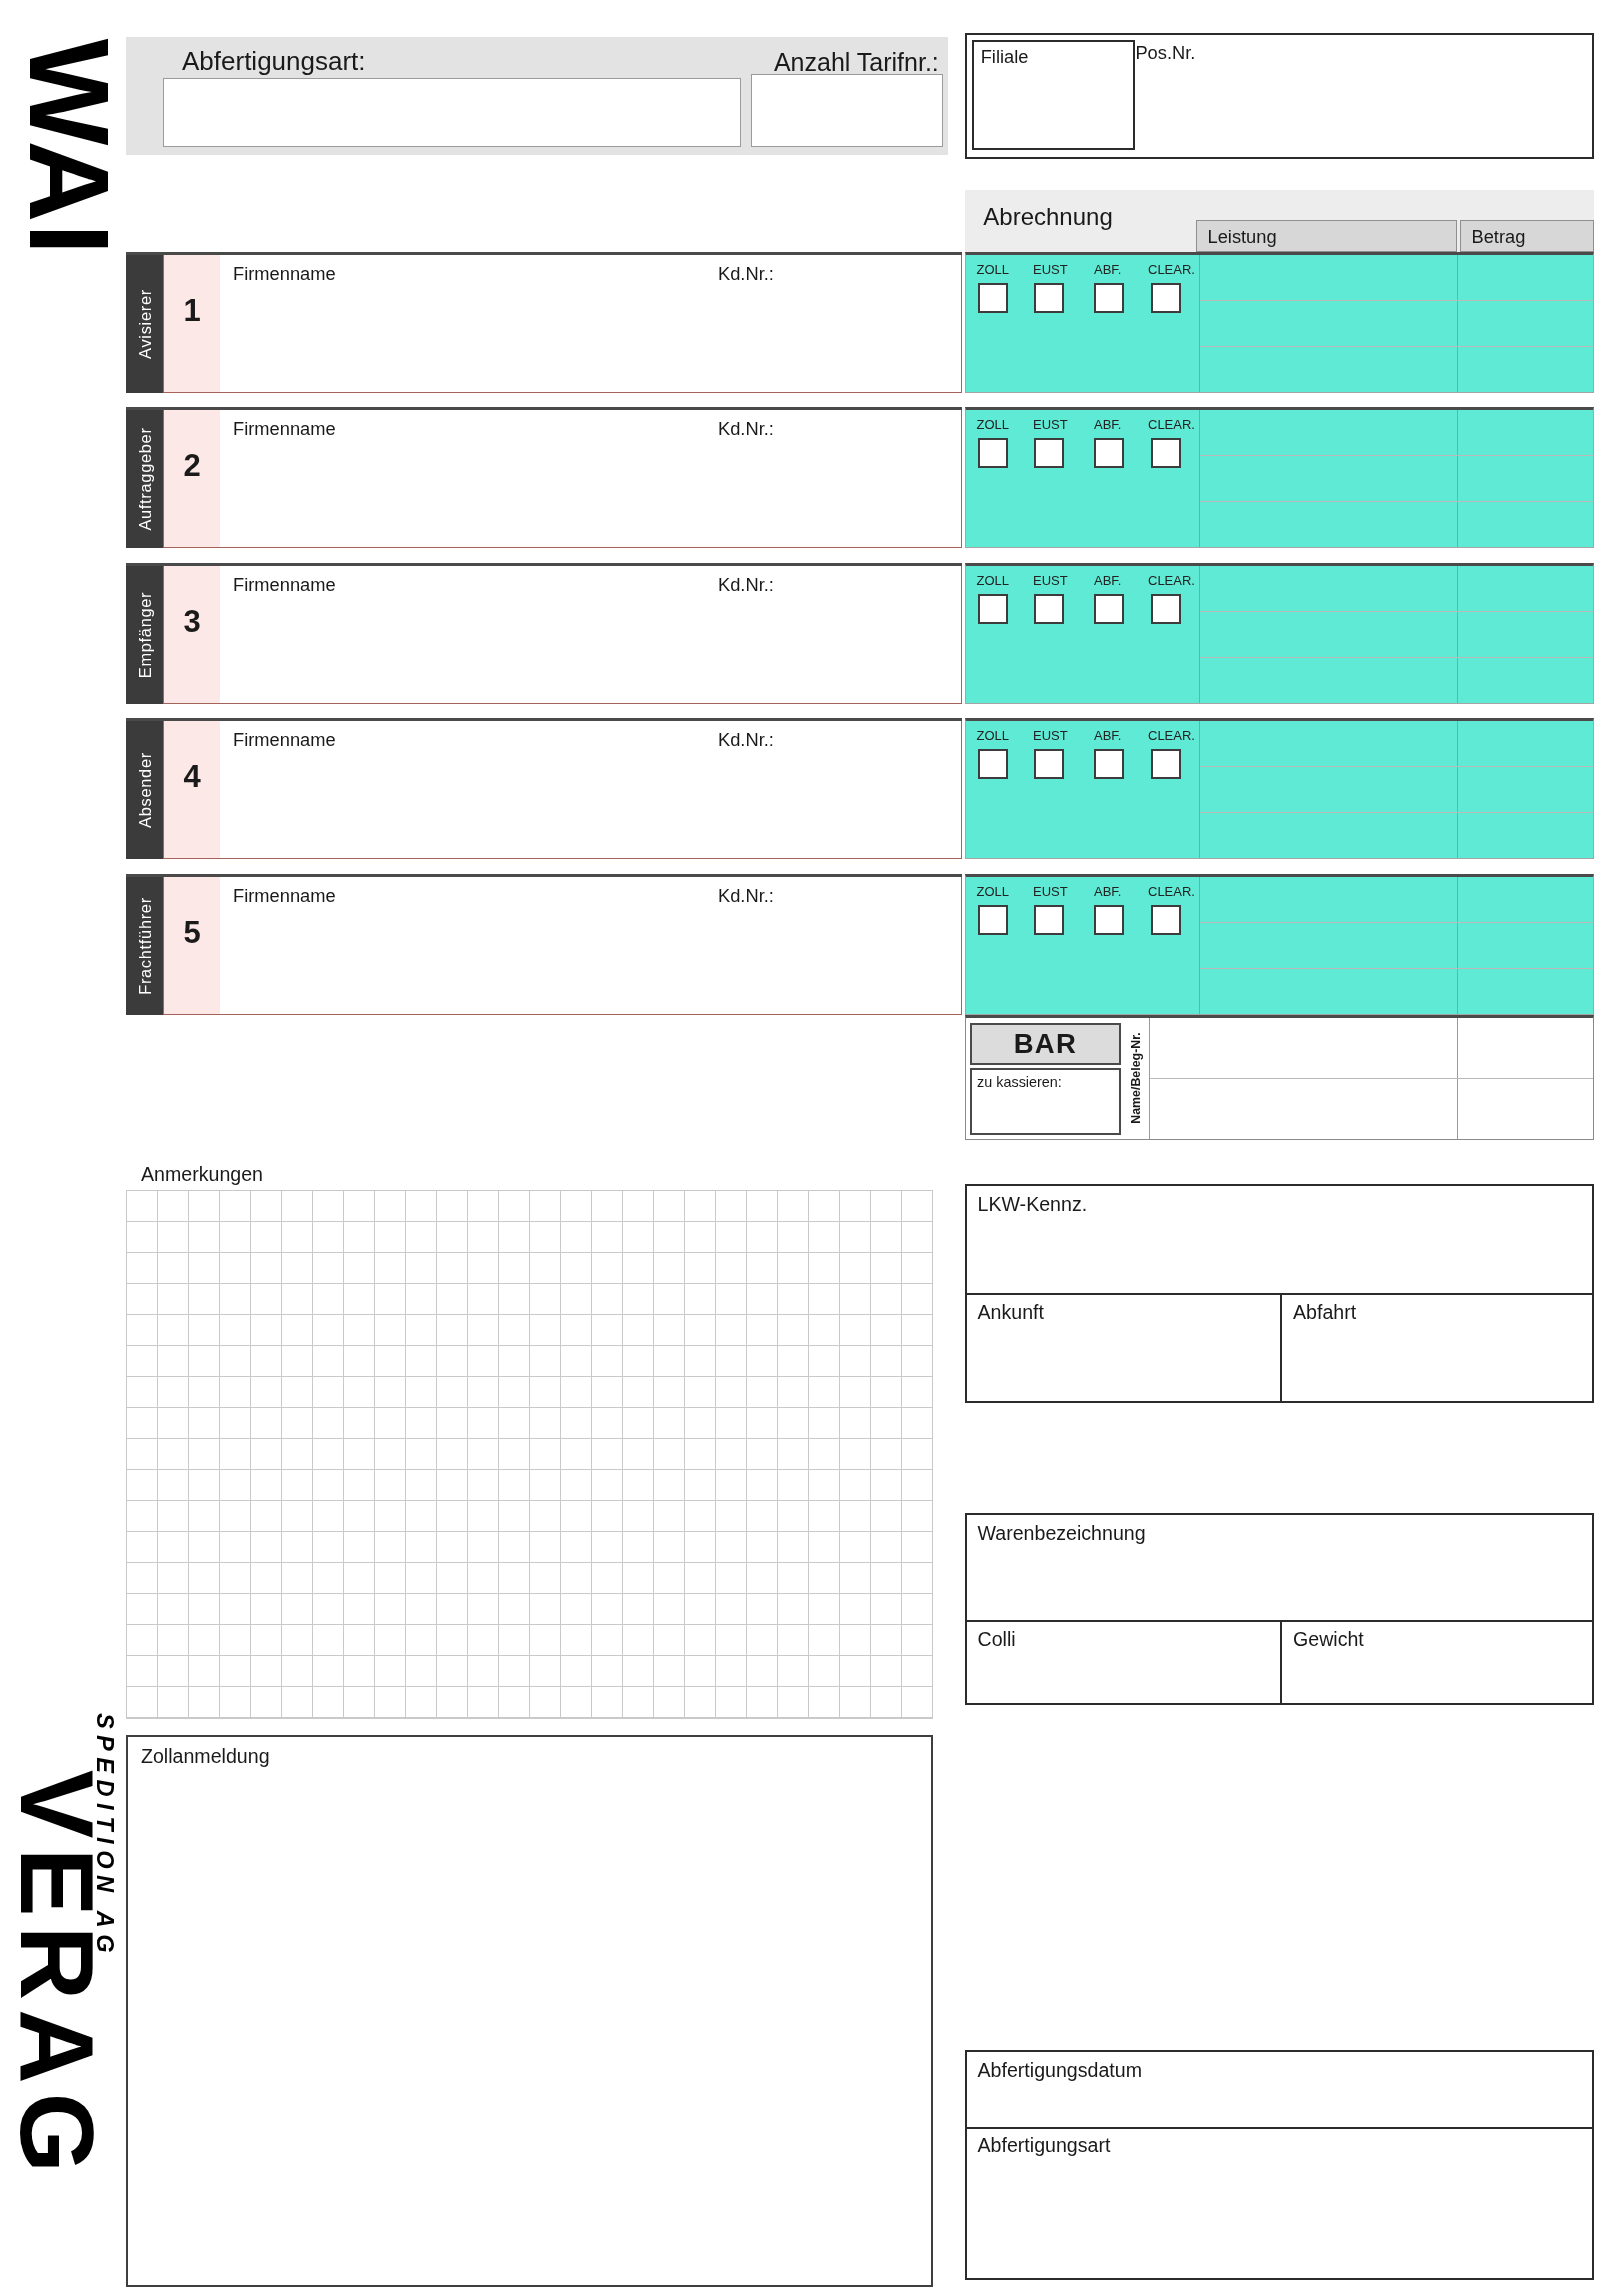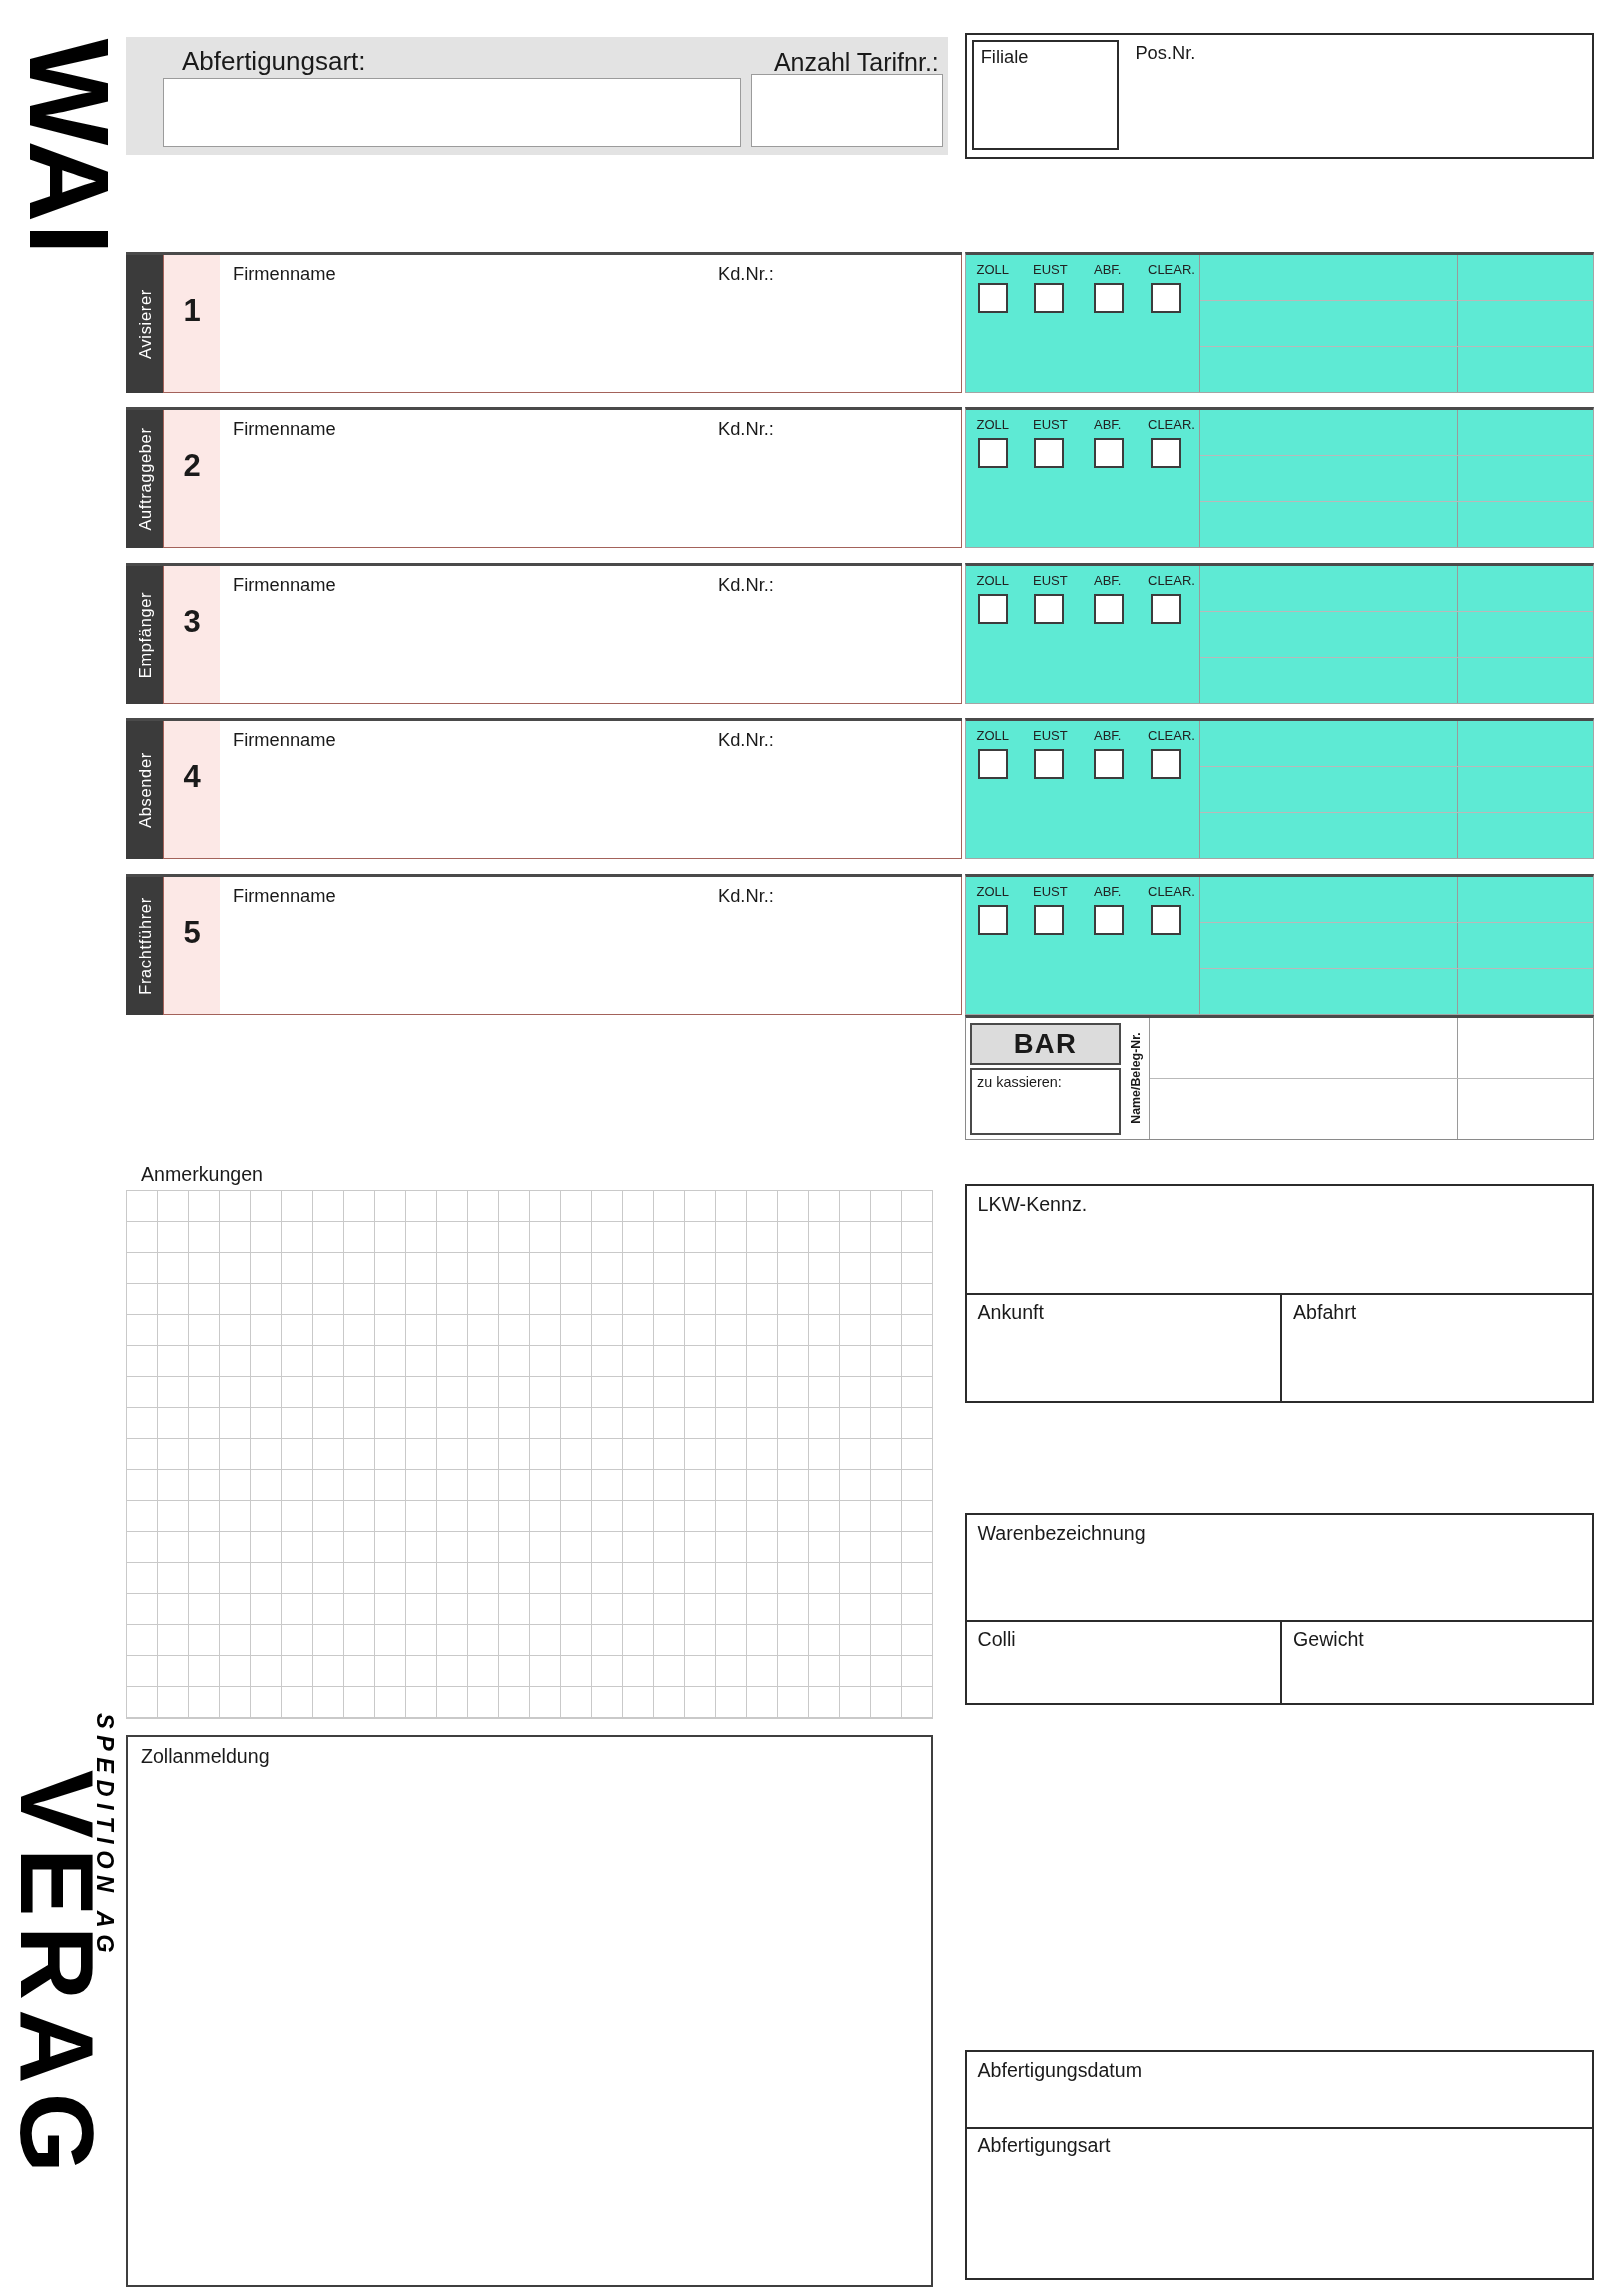--- a/index.html
+++ b/index.html
@@ -23,21 +23,21 @@
 
   
   .band { left:126px; top:37px; width:822px; height:118px; background:#e3e3e3; }
   .band-label { left:56px; top:9.2px; font-size:26px; }
   .input-abf { left:37px; top:41px; width:578px; height:69px; background:#fff; border:1.3px solid #9b9b9b; }
   .band-label2 { right:9.2px; top:10.5px; font-size:25px; }
   .input-tarif { left:625px; top:37px; width:192px; height:73px; background:#fff; border:1.3px solid #9b9b9b; }
 
   
   .filiale-box { left:965px; top:33px; width:629px; height:126px; border:2.6px solid #2b2b2b; background:#fff; }
-  .filiale-inner { position:absolute; left:5.2px; top:5.2px; width:147px; height:110px; border:2px solid #2b2b2b; }
+  .filiale-inner { position:absolute; left:5.2px; top:5.2px; width:163px; height:110px; border:2px solid #2b2b2b; }
   .small-label { position:absolute; left:6.5px; top:3.9px; font-size:18.3px; }
   .posnr-area { position:absolute; left:154px; top:0; right:0; bottom:0; }
   .posnr-area .small-label { left:14.4px; top:6.5px; }
 
   
   .abr-head { left:965px; top:190px; width:629px; height:62px; background:#ededed; }
   .abr-title { left:18.3px; top:13px; font-size:24px; }
   .col-head { position:absolute; top:30px; height:32px; background:#d7d7d7; border:1.3px solid #8f8f8f; font-size:18.3px; }
   .col-head span { position:absolute; left:10.5px; top:4.6px; }
   .lh { left:231px; width:261px; }
@@ -124,20 +124,29 @@
 
   <div class="abs filiale-box">
     <div class="filiale-inner">
       <span class="small-label">Filiale</span>
     </div>
     <div class="posnr-area">
       <span class="small-label">Pos.Nr.</span>
     </div>
   </div>
 
+  <div class="abs abr-head">
+    <span class="abs abr-title">Abrechnung</span>
+    <div class="col-head lh">
+      <span>Leistung</span>
+    </div>
+    <div class="col-head bh">
+      <span>Betrag</span>
+    </div>
+  </div>
 
   <div class="abs pl" style="top:252px">
     <div class="rolebar">
         <span class="rolelabel">Avisierer</span>
       </div>
     <div class="pbody">
       <div class="numband">
           <span class="pnum">1</span>
         </div>
       <div class="pwhite">

